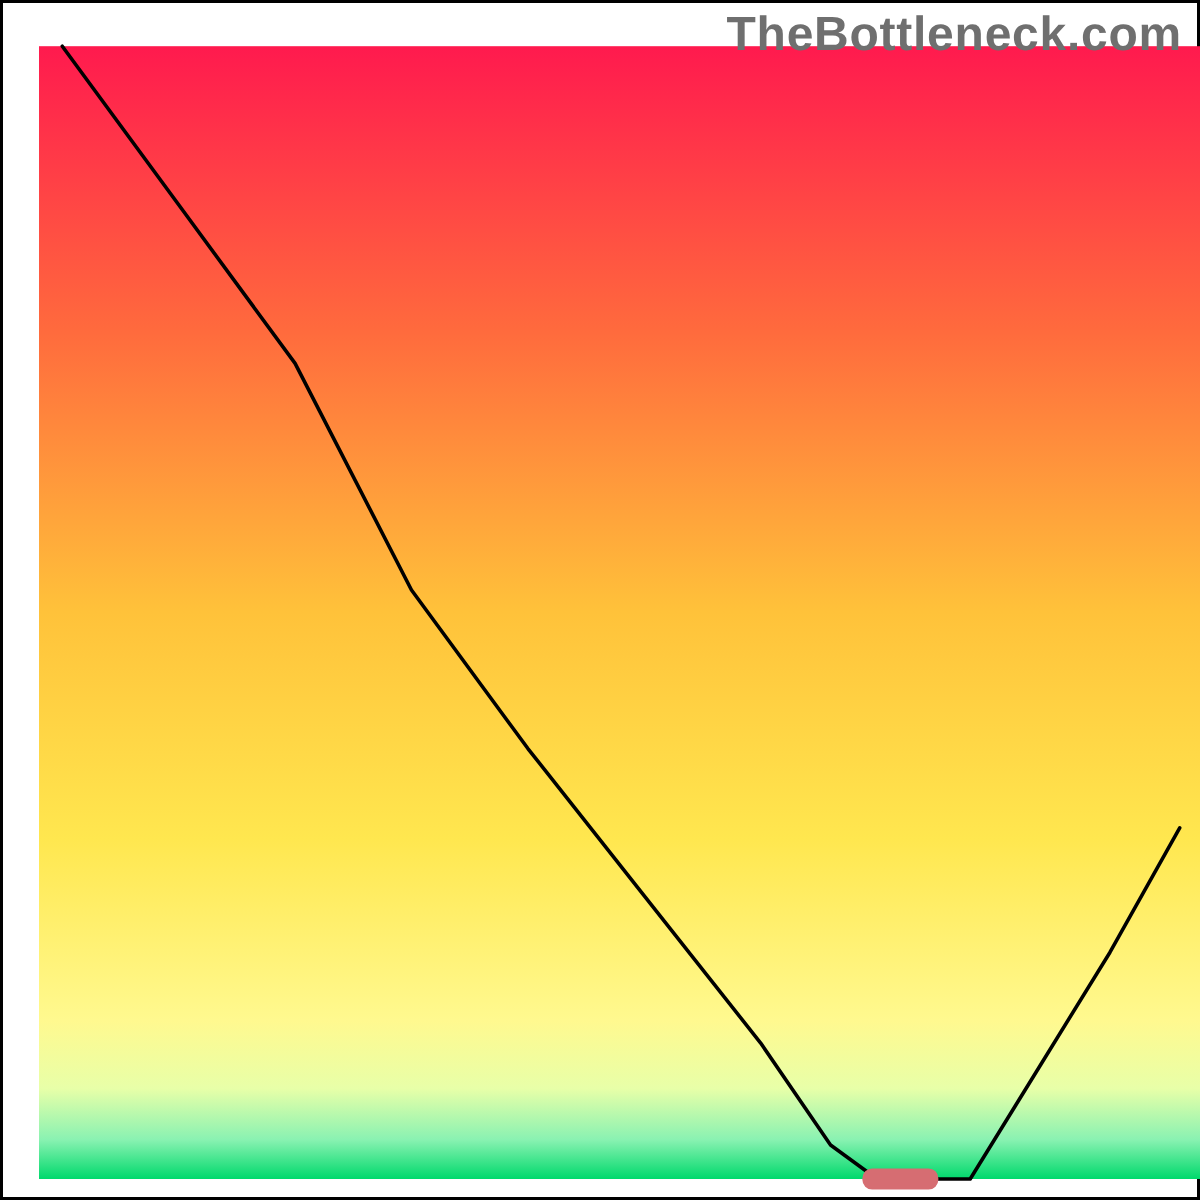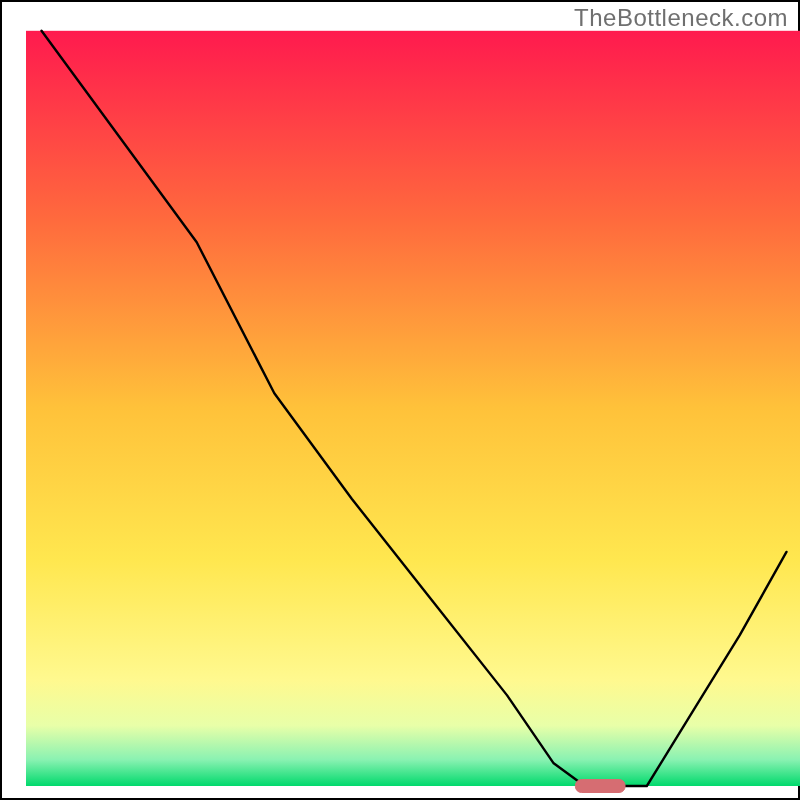--- a/index.html
+++ b/index.html
@@ -15,22 +15,22 @@
     position: relative;
     width: 800px;
     height: 800px;
     box-sizing: border-box;
     border: 2px solid #000;
   }
   .watermark {
     position: absolute;
     top: 2px;
     right: 10px;
-    font-size: 24px;
-    font-weight: 400;
+    font-size: 32px;
+    font-weight: 700;
     color: #6f6f6f;
     letter-spacing: 0.5px;
     z-index: 5;
     font-family: Arial, sans-serif;
   }
   svg.chart {
     position: absolute;
     left: 0;
     top: 0;
     width: 800px;

